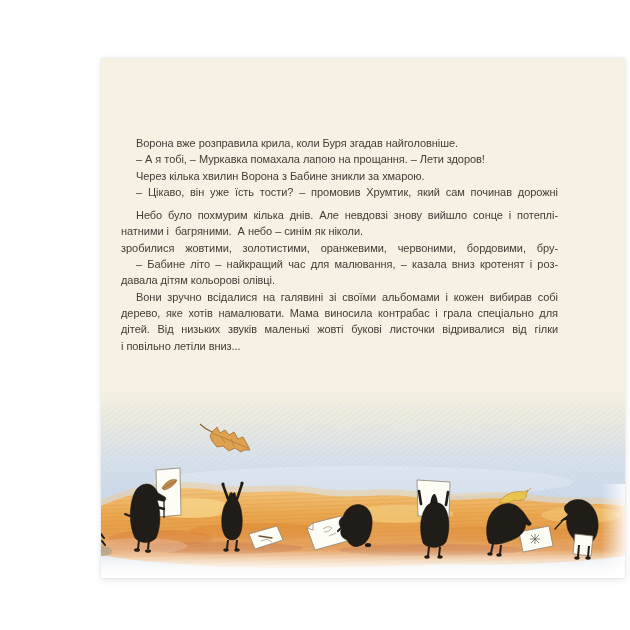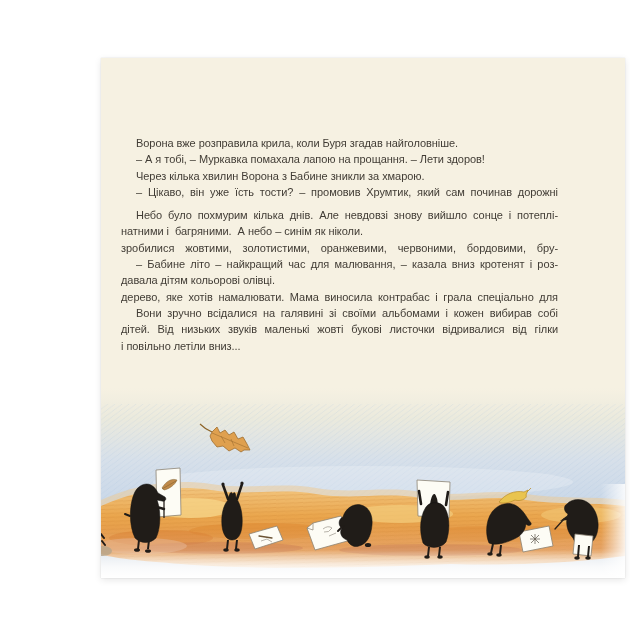--- a/index.html
+++ b/index.html
@@ -37,22 +37,22 @@
       <div class="line ind">Ворона вже розправила крила, коли Буря згадав найголовніше.</div>
       <div class="line ind">– А я тобі, – Муркавка помахала лапою на прощання. – Лети здоров!</div>
       <div class="line ind">Через кілька хвилин Ворона з Бабине зникли за хмарою.</div>
       <div class="line ind just">– Цікаво, він уже їсть тости? – промовив Хрумтик, який сам починав дорожні</div>
       <div class="spacer"></div>
       <div class="line ind just">Небо було похмурим кілька днів. Але невдовзі знову вийшло сонце і потеплі-</div>
       <div class="line">натними і  багряними.  А небо – синім як ніколи.</div>
       <div class="line just">зробилися жовтими, золотистими, оранжевими, червоними, бордовими, бру-</div>
       <div class="line ind just">– Бабине літо – найкращий час для малювання, – казала вниз кротенят і роз-</div>
       <div class="line">давала дітям кольорові олівці.</div>
+      <div class="line ind just">Вони зручно всідалися на галявині зі своїми альбомами і кожен вибирав собі</div>
       <div class="line just">дерево, яке хотів намалювати. Мама виносила контрабас і грала спеціально для</div>
-      <div class="line ind just">Вони зручно всідалися на галявині зі своїми альбомами і кожен вибирав собі</div>
       <div class="line just">дітей. Від низьких звуків маленькі жовті букові листочки відривалися від гілки</div>
       <div class="line">і повільно летіли вниз...</div>
     </div>
 
   <svg class="illustration" viewBox="0 0 524 190" width="524" height="190" xmlns="http://www.w3.org/2000/svg">
     <defs>
       <linearGradient id="gSky" x1="0" y1="0" x2="0" y2="1">
         <stop offset="0" stop-color="#f6f1e2"></stop>
         <stop offset="0.16" stop-color="#ebeadd"></stop>
         <stop offset="0.38" stop-color="#d7e0ea"></stop>

